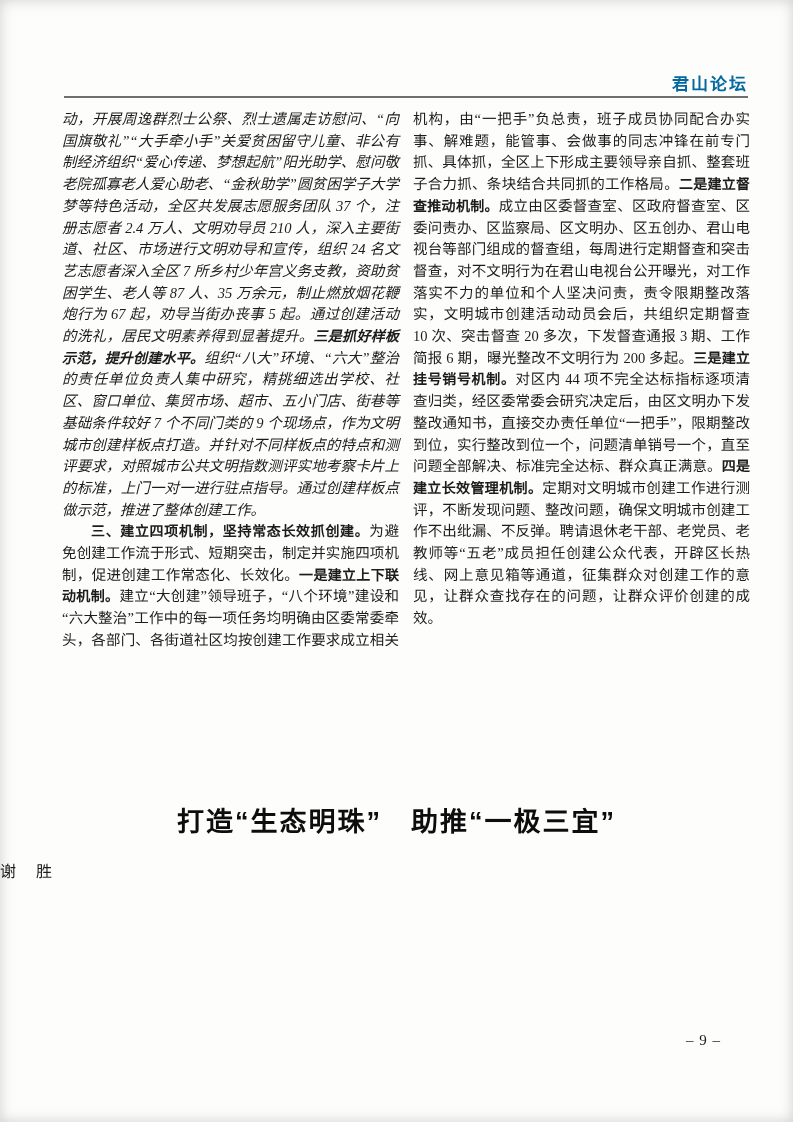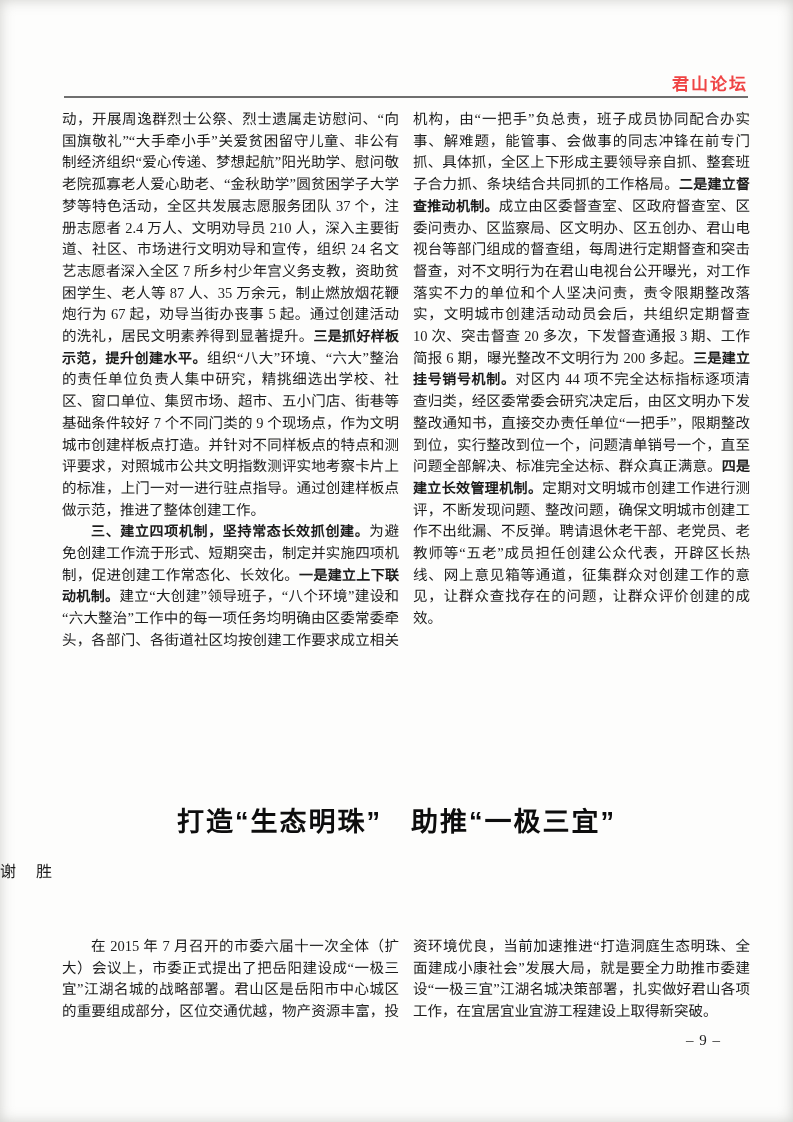--- a/index.html
+++ b/index.html
@@ -9,36 +9,36 @@
     margin:0 auto;
     background:#fdfdfc;
     box-shadow:inset 0 0 14px rgba(120,120,115,.35);
     font-family:"Liberation Serif","DejaVu Serif",serif;
     color:#1c1c1c;
     overflow:hidden;
   }
   .journal-header{
     position:absolute;top:70px;right:45px;
     font-family:"Liberation Sans","DejaVu Sans",sans-serif;
-    font-size:17px;font-weight:600;letter-spacing:2px;color:#ef4444;
+    font-size:17px;font-weight:600;letter-spacing:2px;color:#0369a1;
   }
   .header-rule{
     position:absolute;left:64px;right:45px;top:96px;
     height:2px;background:#6f6f6f;
   }
   .two-col{
     position:absolute;left:62px;width:688px;
     column-count:2;column-gap:14px;column-fill:auto;
     font-size:14.5px;line-height:21.7px;
     text-align:justify;overflow:hidden;
   }
   .cols-a{top:109px;height:548px;}
   .cols-b{top:936px;height:90px;}
   .two-col p{margin:0;padding:0;}
-  .p-cont{text-indent:0;}
+  .p-cont{text-indent:0;font-style:italic;}
   .p-indent{text-indent:2em;}
   .two-col b{
     font-family:"Liberation Sans","DejaVu Sans",sans-serif;
     font-weight:700;font-size:14px;
   }
   .article-title{
     position:absolute;top:800px;left:0;width:100%;
     text-align:center;
     font-family:"Liberation Sans","DejaVu Sans",sans-serif;
     font-weight:700;font-size:27px;letter-spacing:2px;color:#0d0d0d;
@@ -65,19 +65,16 @@
   <div class="two-col cols-a">
     <p class="p-cont"><span>动，开展周逸群烈士公祭、烈士遗属走访慰问、“向国旗敬礼”“大手牵小手”关爱贫困留守儿童、非公有制经济组织“爱心传递、梦想起航”阳光助学、慰问敬老院孤寡老人爱心助老、“金秋助学”圆贫困学子大学梦等特色活动，全区共发展志愿服务团队 37 个，注册志愿者 2.4 万人、文明劝导员 210 人，深入主要街道、社区、市场进行文明劝导和宣传，组织 24 名文艺志愿者深入全区 7 所乡村少年宫义务支教，资助贫困学生、老人等 87 人、35 万余元，制止燃放烟花鞭炮行为 67 起，劝导当街办丧事 5 起。通过创建活动的洗礼，居民文明素养得到显著提升。</span><b>三是抓好样板示范，提升创建水平。</b><span>组织“八大”环境、“六大”整治的责任单位负责人集中研究，精挑细选出学校、社区、窗口单位、集贸市场、超市、五小门店、街巷等基础条件较好 7 个不同门类的 9 个现场点，作为文明城市创建样板点打造。并针对不同样板点的特点和测评要求，对照城市公共文明指数测评实地考察卡片上的标准，上门一对一进行驻点指导。通过创建样板点做示范，推进了整体创建工作。</span></p>
     <p class="p-indent"><b>三、建立四项机制，坚持常态长效抓创建。</b><span>为避免创建工作流于形式、短期突击，制定并实施四项机制，促进创建工作常态化、长效化。</span><b>一是建立上下联动机制。</b><span>建立“大创建”领导班子，“八个环境”建设和“六大整治”工作中的每一项任务均明确由区委常委牵头，各部门、各街道社区均按创建工作要求成立相关机构，由“一把手”负总责，班子成员协同配合办实事、解难题，能管事、会做事的同志冲锋在前专门抓、具体抓，全区上下形成主要领导亲自抓、整套班子合力抓、条块结合共同抓的工作格局。</span><b>二是建立督查推动机制。</b><span>成立由区委督查室、区政府督查室、区委问责办、区监察局、区文明办、区五创办、君山电视台等部门组成的督查组，每周进行定期督查和突击督查，对不文明行为在君山电视台公开曝光，对工作落实不力的单位和个人坚决问责，责令限期整改落实，文明城市创建活动动员会后，共组织定期督查 10 次、突击督查 20 多次，下发督查通报 3 期、工作简报 6 期，曝光整改不文明行为 200 多起。</span><b>三是建立挂号销号机制。</b><span>对区内 44 项不完全达标指标逐项清查归类，经区委常委会研究决定后，由区文明办下发整改通知书，直接交办责任单位“一把手”，限期整改到位，实行整改到位一个，问题清单销号一个，直至问题全部解决、标准完全达标、群众真正满意。</span><b>四是建立长效管理机制。</b><span>定期对文明城市创建工作进行测评，不断发现问题、整改问题，确保文明城市创建工作不出纰漏、不反弹。聘请退休老干部、老党员、老教师等“五老”成员担任创建公众代表，开辟区长热线、网上意见箱等通道，征集群众对创建工作的意见，让群众查找存在的问题，让群众评价创建的成效。</span></p>
 
   </div>
 
   <h1 class="article-title">打造“生态明珠”　助推“一极三宜”</h1>
 
   <div class="article-author">谢　胜</div>
 
-  <div class="two-col cols-b">
-    <p class="p-indent"><span>在 2015 年 7 月召开的市委六届十一次全体（扩大）会议上，市委正式提出了把岳阳建设成“一极三宜”江湖名城的战略部署。君山区是岳阳市中心城区的重要组成部分，区位交通优越，物产资源丰富，投资环境优良，当前加速推进“打造洞庭生态明珠、全面建成小康社会”发展大局，就是要全力助推市委建设“一极三宜”江湖名城决策部署，扎实做好君山各项工作，在宜居宜业宜游工程建设上取得新突破。</span></p>
-  </div>
 
   <div class="page-number">– 9 –</div>
 
 </div>
 
 </body></html>

